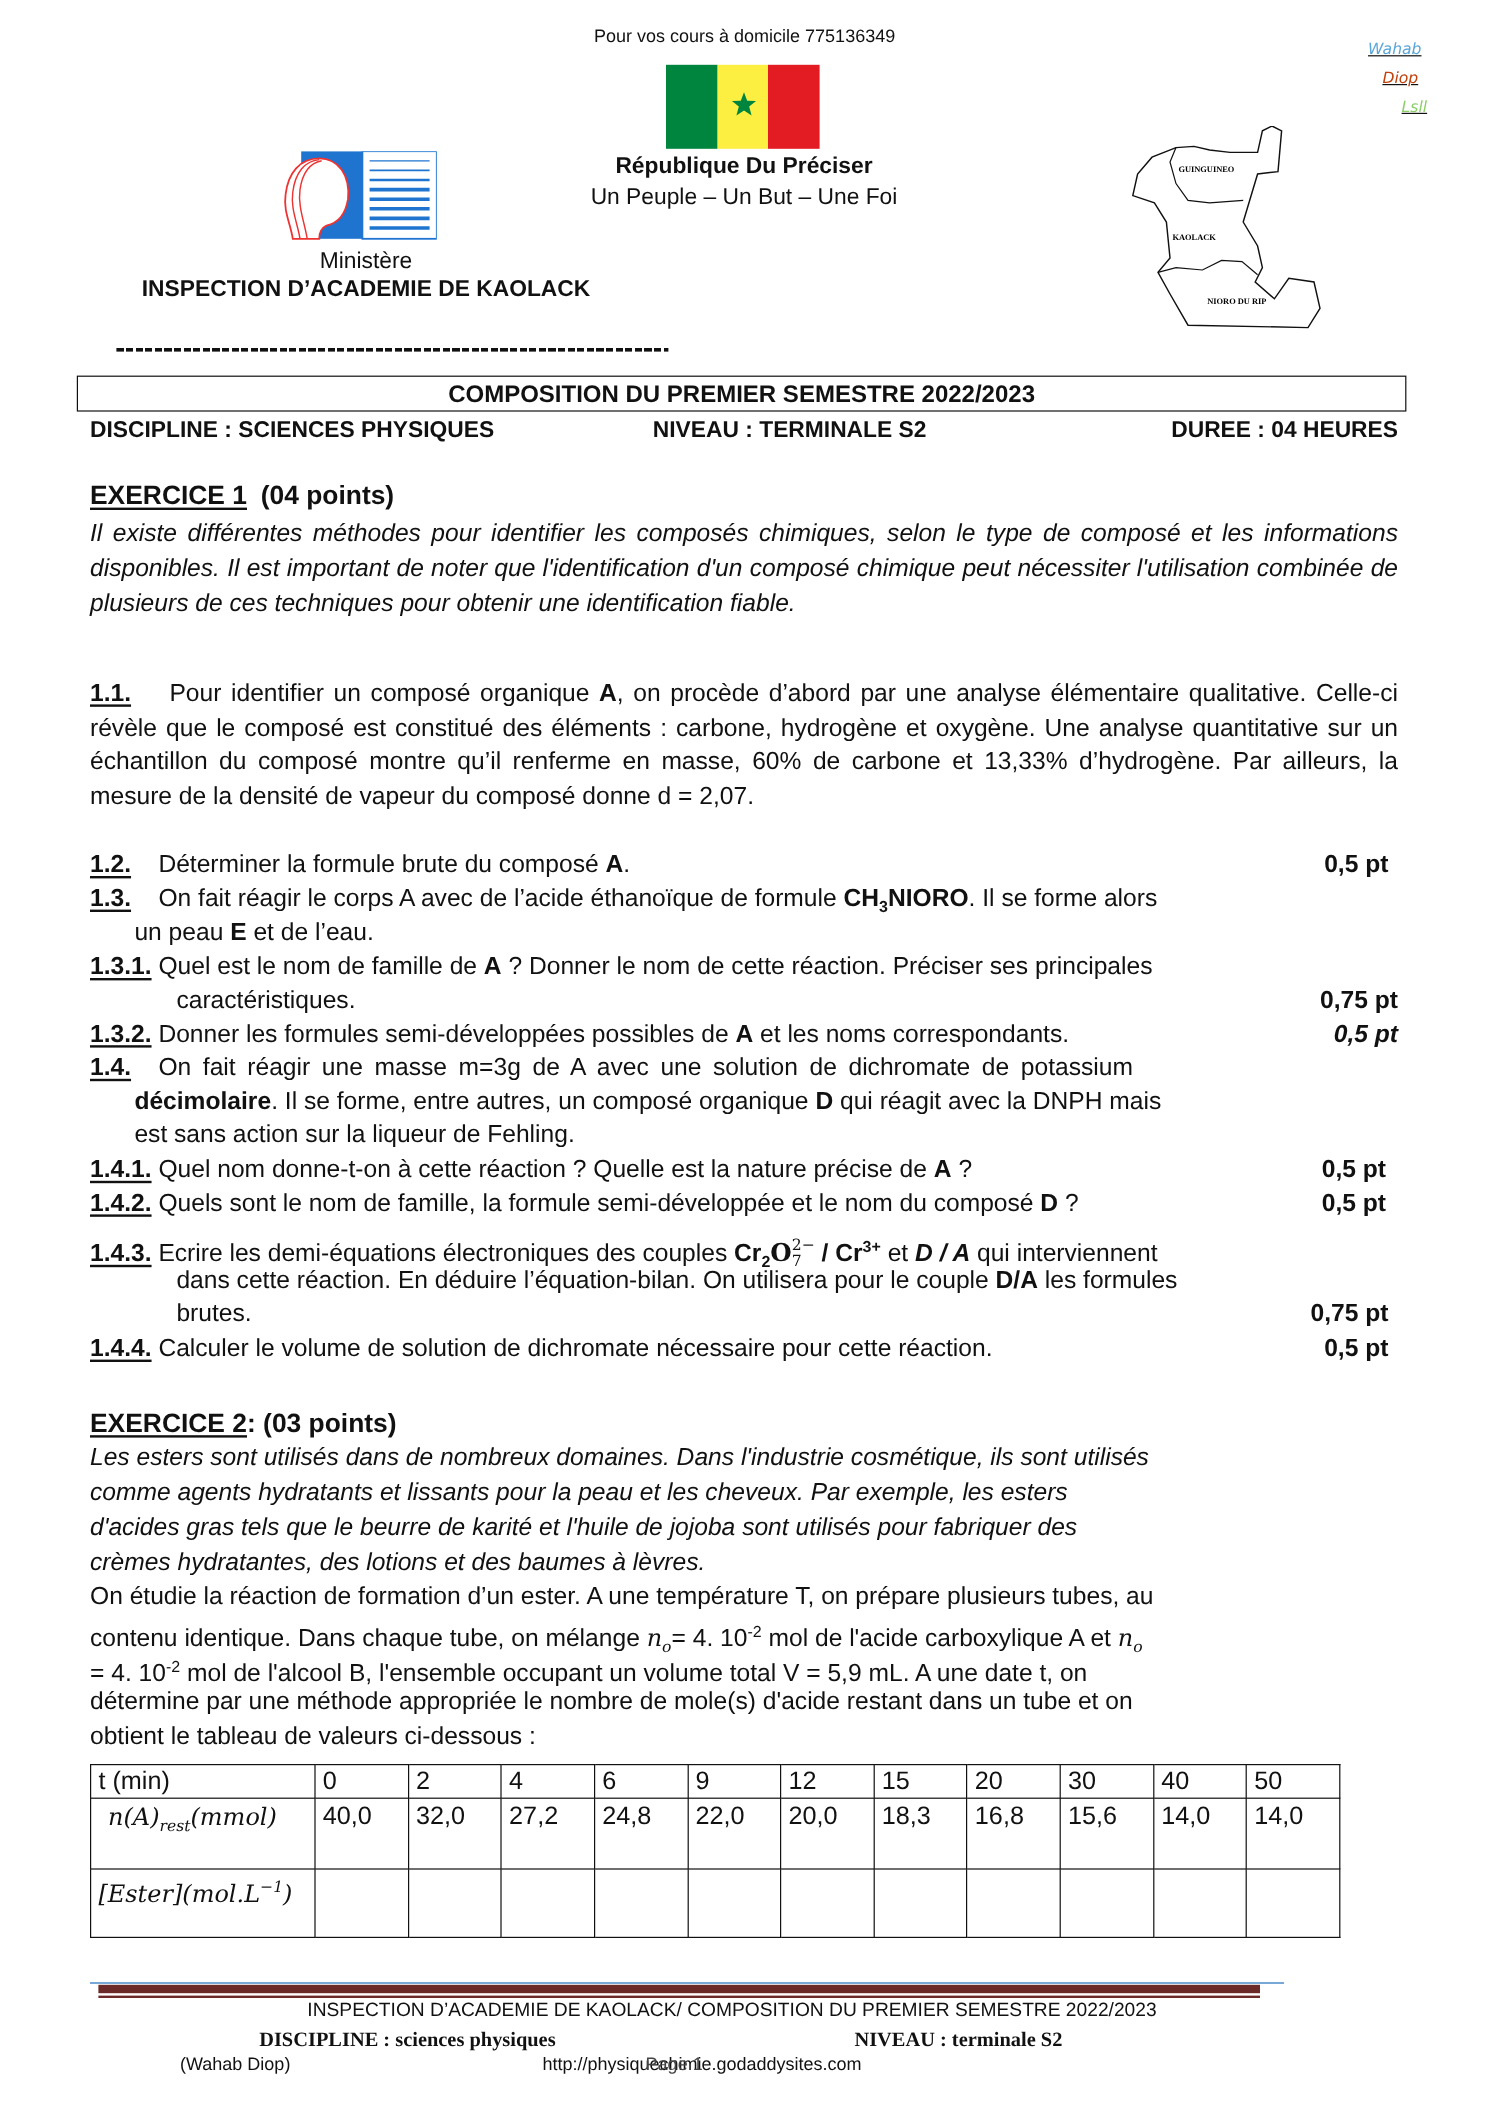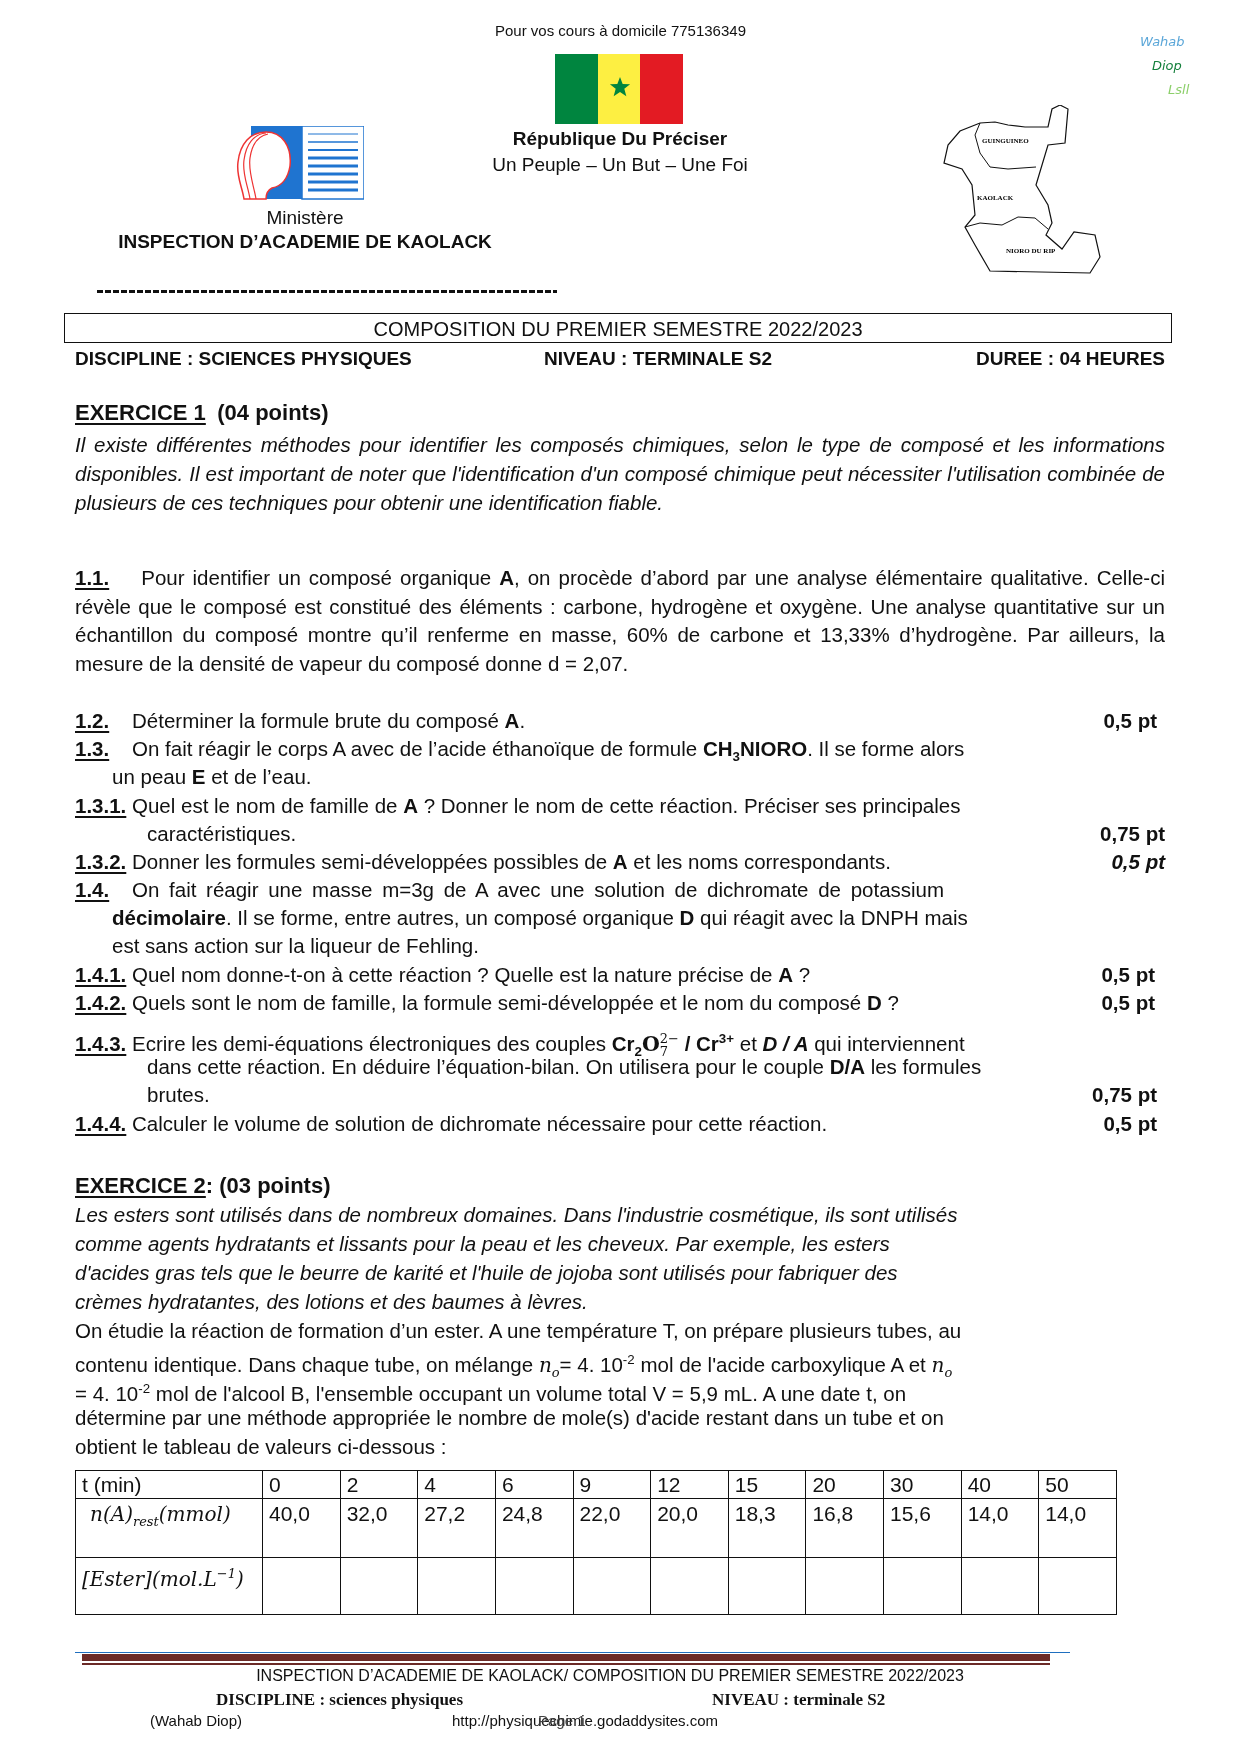--- a/index.html
+++ b/index.html
@@ -15,25 +15,25 @@
   #flag .s { flex: 1; height: 100%; position: relative; }
   #rep { top: 128px; left: 420px; width: 400px; text-align: center; }
   #rep .t1 { font-size: 19px; font-weight: bold; }
   #rep .t2 { font-size: 19px; margin-top: 4px; }
   #min-logo { top: 126px; left: 236px; width: 128px; height: 74px; }
   #ministry { top: 206px; left: 60px; width: 490px; text-align: center; font-size: 19px; line-height: 24px; }
   #ministry .ia { font-weight: bold; }
   #dashes { top: 290px; left: 97px; width: 460px; height: 3px;
             background: repeating-linear-gradient(90deg, #111 0 6px, transparent 6px 8px); }
   #map { top: 105px; left: 940px; width: 200px; height: 175px; }
-  #wdl { top: 30px; left: 1140px; width: 90px; height: 80px; }
+  #wdl { top: 30px; left: 1140px; width: 90px; height: 80px; text-decoration: underline; }
 
   
   #title-box { top: 313px; left: 64px; width: 1108px; height: 30px; border: 1.5px solid #111;
-               text-align: center; font-size: 20px; font-weight: normal; line-height: 30px; box-sizing: border-box; }
+               text-align: center; font-size: 20px; font-weight: bold; line-height: 30px; box-sizing: border-box; }
   #meta-row { top: 348px; left: 75px; width: 1090px; font-size: 19px; font-weight: bold; }
   #meta-row span { position: absolute; white-space: nowrap; }
 
   
   .para { position: absolute; left: 75px; width: 1090px; font-size: 20.5px; line-height: 29px; text-align: justify; }
   .line { position: absolute; left: 75px; width: 1090px; font-size: 20.5px; line-height: 29px; white-space: nowrap; }
   .num { font-weight: bold; text-decoration: underline; text-decoration-thickness: 2px; text-underline-offset: 3px; }
   .pts { position: absolute; right: 0; font-weight: bold; text-decoration-thickness: 2px; text-underline-offset: 3px; }
   .ex-title { font-size: 22px; font-weight: bold; }
   sub, sup { font-size: 65%; }
@@ -106,21 +106,21 @@
   <path d="M120,0 L128,4 L125,38 L108,40 L96,80 L108,100 L112,118 L106,130 L122,144 L134,127 L155,130 L160,152 L150,168 L50,166 L35,140 L25,122 L35,110 L32,80 L22,64 L4,58 L8,40 L20,26 L40,18 L55,17 L68,20 L85,22 L108,22 L112,4 Z" fill="#fff" stroke="#111" stroke-width="1.2"></path>
   <path d="M40,18 L35,30 L40,48 L50,62 L68,64 L96,62" fill="none" stroke="#111" stroke-width="1"></path>
   <path d="M25,122 L40,118 L62,120 L78,112 L95,113 L108,124" fill="none" stroke="#111" stroke-width="1"></path>
   <text x="42" y="38" font-size="7" font-family="Liberation Serif, serif" font-weight="bold">GUINGUINEO</text>
   <text x="37" y="95" font-size="7" font-family="Liberation Serif, serif" font-weight="bold">KAOLACK</text>
   <text x="66" y="148" font-size="7" font-family="Liberation Serif, serif" font-weight="bold">NIORO DU RIP</text>
 </svg>
 
 <div id="wdl" class="abs" style="font-family:'DejaVu Sans',sans-serif;font-style:italic;font-size:13px;line-height:24px;">
   <div style="color:#5aa6d8">Wahab</div>
-  <div style="color:#15803d;padding-left:12px">Diop</div>
+  <div style="color:#c2410c;padding-left:12px">Diop</div>
   <div style="color:#8ccf6a;padding-left:28px">Lsll</div>
 </div>
 
 <div id="title-box" class="abs">COMPOSITION DU PREMIER SEMESTRE 2022/2023</div>
 <div id="meta-row" class="abs">
   <span style="left:0">DISCIPLINE : SCIENCES PHYSIQUES</span>
   <span style="left:469px">NIVEAU : TERMINALE S2</span>
   <span style="right:0">DUREE : 04 HEURES</span>
 </div>
 

